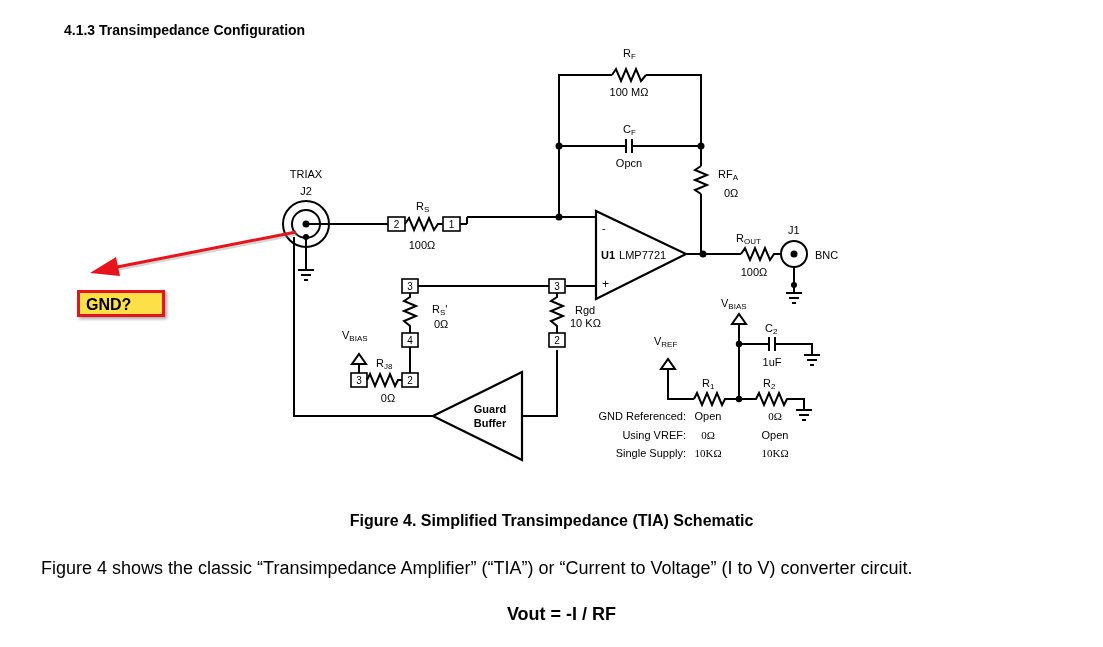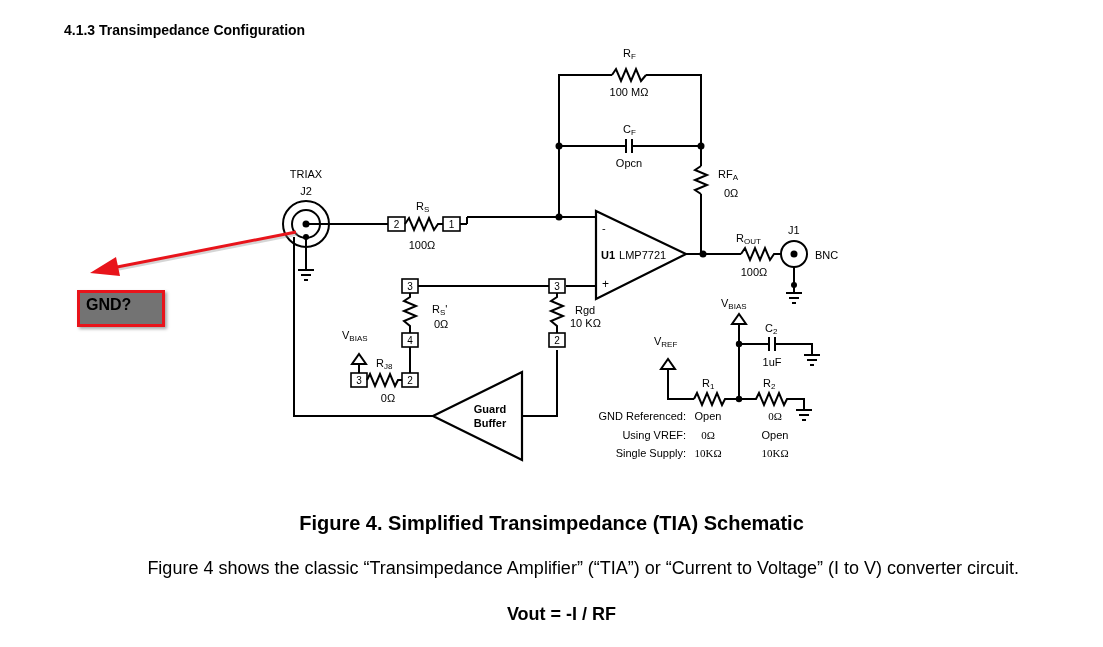--- a/index.html
+++ b/index.html
@@ -1,28 +1,28 @@
 <!DOCTYPE html>
 <html><head>
 <meta charset="utf-8">
 <style>
   html, body { margin:0; padding:0; background:#ffffff; }
   body { width:1103px; height:647px; position:relative; overflow:hidden; font-family:"Liberation Sans", sans-serif; color:#000; }
   .heading { position:absolute; left:64px; top:22px; font-size:14px; font-weight:bold; }
-  .caption { position:absolute; left:0; width:1103px; top:512px; text-align:center; font-size:20px; font-weight:bold; }
-  .para { position:absolute; left:0; width:1019px; top:558px; text-align:right; font-size:18px; }
+  .caption { position:absolute; left:0; width:1103px; top:512px; text-align:center; font-size:16px; font-weight:bold; }
+  .para { position:absolute; left:0; width:1019px; top:558px; text-align:left; font-size:18px;padding-left:41px; }
   .formula { position:absolute; left:0; width:1123px; top:604px; text-align:center; font-size:18px; font-weight:bold; }
   svg#schem { position:absolute; left:0; top:0; }
   svg text { font-family:"Liberation Sans", sans-serif; fill:#000; }
   .wire { stroke:#000; stroke-width:2; fill:none; }
   .box { stroke:#000; stroke-width:1.6; fill:#fff; }
   .lbl { font-size:11px; }
   .pin { font-size:10px; }
   .serif { font-family:"Liberation Serif", serif !important; }
-  .gndbox { position:absolute; left:77px; top:290px; width:88px; height:37px; border:3px solid #e8141b; box-sizing:border-box; background:#737373; box-shadow:2px 2px 3px rgba(0,0,0,0.35); }
+  .gndbox { position:absolute; left:77px; top:290px; width:88px; height:27px; border:3px solid #e8141b; box-sizing:border-box; background:#fde047; box-shadow:2px 2px 3px rgba(0,0,0,0.35); }
   .gndbox span { position:absolute; left:6px; top:3px; font-size:16px; font-weight:bold; }
 </style>
 </head>
 <body>
 
 <div class="heading">4.1.3 Transimpedance Configuration</div>
 
 <svg id="schem" width="1103" height="500" viewBox="0 0 1103 500">
   <defs>
     <marker id="arrowhead" markerWidth="10" markerHeight="8" refX="2" refY="4" orient="auto" markerUnits="userSpaceOnUse"></marker>

